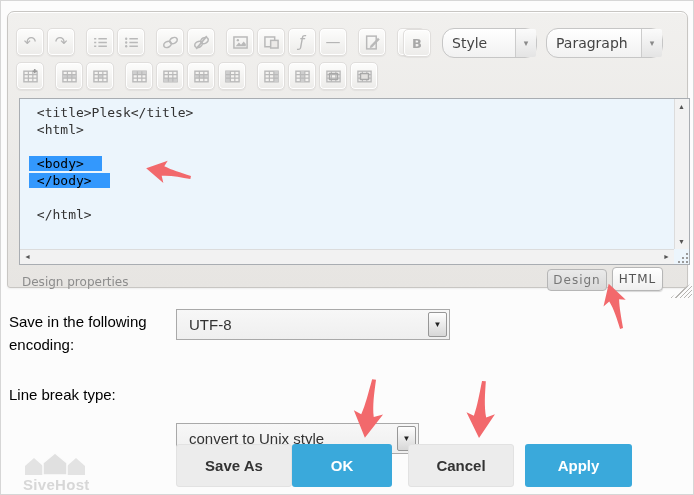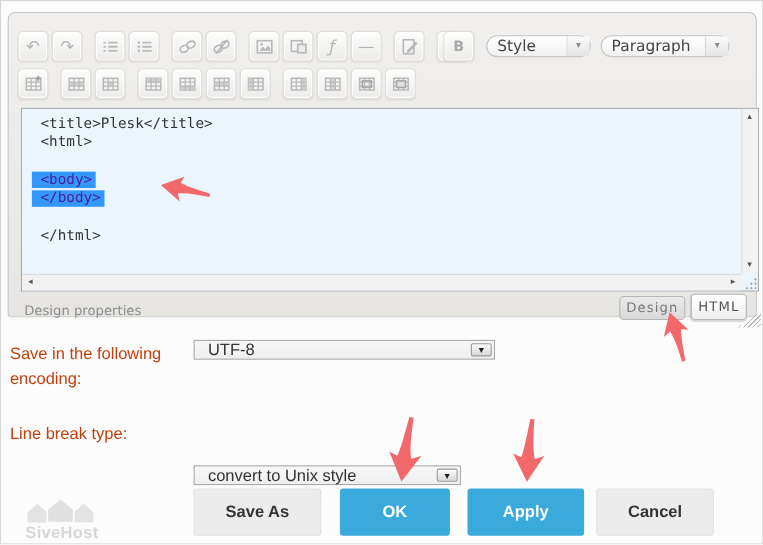--- a/index.html
+++ b/index.html
@@ -16,77 +16,77 @@
   .tbrow.r2{top:50px;}
   .tbtn{width:28px;height:28px;flex:none;margin-right:3px;border-radius:5px;
         border:1px solid #e0dedc;background:linear-gradient(#fdfdfc,#ecebe9);
         box-shadow:inset 0 0 0 1px #fff,0 1px 1px rgba(0,0,0,.05);
         display:flex;align-items:center;justify-content:center;padding:0;cursor:default;}
   .tbtn .icon svg{width:17px;height:17px;display:block;}
   .icon.chr{font:15px "DejaVu Sans",sans-serif;color:#b5b5b5;line-height:1;}
   .icon.chr.bold{font-weight:bold;font-size:13px;color:#a8a8a8;}
   .icon.chr.ital{font-style:italic;}
   .ggap{width:8px;flex:none;}
-  .tsel{height:20px;flex:none;border:1px solid #c6c6c6;border-radius:12px;box-sizing:border-box;
+  .tsel{height:30px;flex:none;border:1px solid #c6c6c6;border-radius:12px;box-sizing:border-box;
         background:linear-gradient(#fff,#f1f1f1);display:flex;align-items:center;
         font:14px "DejaVu Sans",sans-serif;color:#444;margin-right:9px;}
   .tsel .txt{padding-left:9px;flex:1;}
   .tsel .arr{width:20px;align-self:stretch;border-left:1px solid #ccc;border-radius:0 2px 2px 0;
         background:linear-gradient(#fbfbfb,#e4e4e4);display:flex;align-items:center;
         justify-content:center;color:#8a8a8a;font-size:9px;}
   
   .textarea{position:absolute;left:11px;top:86px;width:671px;height:167px;
         background:#ecf5fc;border:1px solid #a9adb2;box-sizing:border-box;}
   .codelines{position:absolute;left:0;top:0;right:15px;bottom:15px;overflow:hidden;
         padding:5px 0 0 9px;font:13px/17px "DejaVu Sans Mono",monospace;color:#333;}
   .cl{height:17px;white-space:pre;}
-  .cl .sel{background:#3398fd;color:#4c1d95;padding-right:3px;}
+  .cl .sel{background:#3398fd;color:#000000;padding-right:18px;}
   .vscroll{position:absolute;right:0;top:0;bottom:15px;width:15px;background:#f2f2f2;
         border-left:1px solid #dcdcdc;box-sizing:border-box;}
   .hscroll{position:absolute;left:0;bottom:0;right:15px;height:15px;background:#f2f2f2;
         border-top:1px solid #dcdcdc;box-sizing:border-box;}
   .sarr{position:absolute;width:13px;height:13px;display:flex;align-items:center;
         justify-content:center;font-size:7px;color:#555;}
   .sarr.up{top:1px;left:0;} .sarr.dn{bottom:1px;left:0;}
   .sarr.lf{left:1px;top:0;} .sarr.rt{right:1px;top:0;}
   .tacorner{position:absolute;right:1px;bottom:1px;width:12px;height:12px;
         background:radial-gradient(#9a9a9a 1px,transparent 1.1px) 1px 1px/4px 4px;
         clip-path:polygon(100% 0,100% 100%,0 100%);}
   
   .statusleft{position:absolute;left:14px;top:263px;font:12px "DejaVu Sans",sans-serif;color:#8c8c8c;}
-  .tabs{position:absolute;left:539px;top:254px;width:120px;height:26px;margin-left:16px;}
+  .tabs{position:absolute;left:539px;top:254px;width:120px;height:26px;}
   .tab{position:absolute;border:1px solid #b6b6b6;border-radius:4px;box-sizing:border-box;
         font:12px "DejaVu Sans",sans-serif;letter-spacing:1px;color:#777;
         display:flex;align-items:center;justify-content:center;cursor:default;}
   .tab.t0{left:0;top:3px;width:60px;height:22px;background:linear-gradient(#eaeaea,#d9d9d9);}
   .tab.t1{left:65px;top:1px;width:51px;height:24px;background:linear-gradient(#fff,#efefef);color:#555;
         box-shadow:0 1px 1px rgba(0,0,0,.15);}
   .grip{position:absolute;left:662px;top:271px;width:22px;height:15px;
         background:repeating-linear-gradient(135deg,transparent 0 2px,#b7b5b2 2px 3px);
         clip-path:polygon(100% 0,100% 100%,0 100%);}
   
   .lbl{position:absolute;left:8px;width:164px;font:15px/23px "Liberation Sans",sans-serif;
-        color:#c2410c;overflow:hidden;}
+        color:#000000;overflow:hidden;}
   .lbl.enc{top:309px;height:47px;} .lbl.lbr{top:382px;height:24px;}
-  .nsel{position:absolute;height:18px;border:1px solid #a9a9a9;box-sizing:border-box;
+  .nsel{position:absolute;height:31px;border:1px solid #a9a9a9;box-sizing:border-box;
         background:linear-gradient(#f7f7f7,#efefef);display:flex;align-items:center;
         font:15px "Liberation Sans",sans-serif;color:#333;}
   .nsel .txt{padding-left:12px;flex:1;white-space:nowrap;overflow:hidden;}
   .nsel .btn{position:absolute;right:2px;top:2px;bottom:2px;width:17px;border:1px solid #979797;
         border-radius:2px;background:linear-gradient(#fefefe,#d7d7d7);display:flex;
         align-items:center;justify-content:center;font-size:8px;color:#222;}
   .nsel.enc{left:175px;top:308px;width:274px;}
   .nsel.lbr{left:175px;top:380px;width:243px;margin-top:42px;}
   
   .actions{position:absolute;left:175px;top:443px;display:flex;align-items:stretch;height:43px;border-radius:16px;}
   .abtn{border:none;border-radius:3px;font:700 15px "Liberation Sans",sans-serif;cursor:default;padding:0;}
   .abtn.default{background:#ececec;color:#333;border:1px solid #e2e2e2;box-sizing:border-box;}
   .abtn.primary{background:#3aa9db;color:#fff;}
   .abtn:nth-child(1){width:116px;}
-  .abtn:nth-child(2){width:100px;margin-left:17px;}
+  .abtn:nth-child(2){width:100px;margin-left:0;}
   .abtn:nth-child(3){width:106px;margin-left:16px;}
   .abtn:nth-child(4){width:107px;margin-left:11px;}
   
   .logo{position:absolute;left:20px;top:452px;width:100px;}
   .logo svg{display:block;}
   .logo .ltext{font:700 15px "Liberation Sans",sans-serif;color:#d7d7d7;letter-spacing:.3px;margin-top:-3px;padding-left:2px;}
   
   .ann{position:absolute;z-index:30;pointer-events:none;}
   .ann svg{width:100%;height:100%;display:block;}
   .ann.a-sel{left:153px;top:148px;width:29px;height:47px;transform:rotate(101deg);}
@@ -348,22 +348,22 @@
 
   <div class="lbl lbr">Line break type:</div>
   <div class="nsel lbr">
     <span class="txt">convert to Unix style</span>
     <span class="btn">▼</span>
   </div>
 
   <div class="actions" id="actions">
       <button class="abtn default">Save As</button>
       <button class="abtn primary">OK</button>
+      <button class="abtn default">Cancel</button>
       <button class="abtn primary">Apply</button>
-      <button class="abtn default">Cancel</button>
     </div>
 
   <div class="logo">
     <svg width="72" height="26" viewBox="0 0 72 26">
       <path d="M4,13 l9,-8 9,8 v9 h-18 z" fill="#e3e3e3"></path>
       <path d="M46,13 l9,-8 9,8 v9 h-18 z" fill="#e3e3e3"></path>
       <path d="M22,10 l12,-10 12,10 v12 h-24 z" fill="#e0e0e0" stroke="#fbfbfb" stroke-width="1.5"></path>
     </svg>
     <div class="ltext">SiveHost</div>
   </div>

